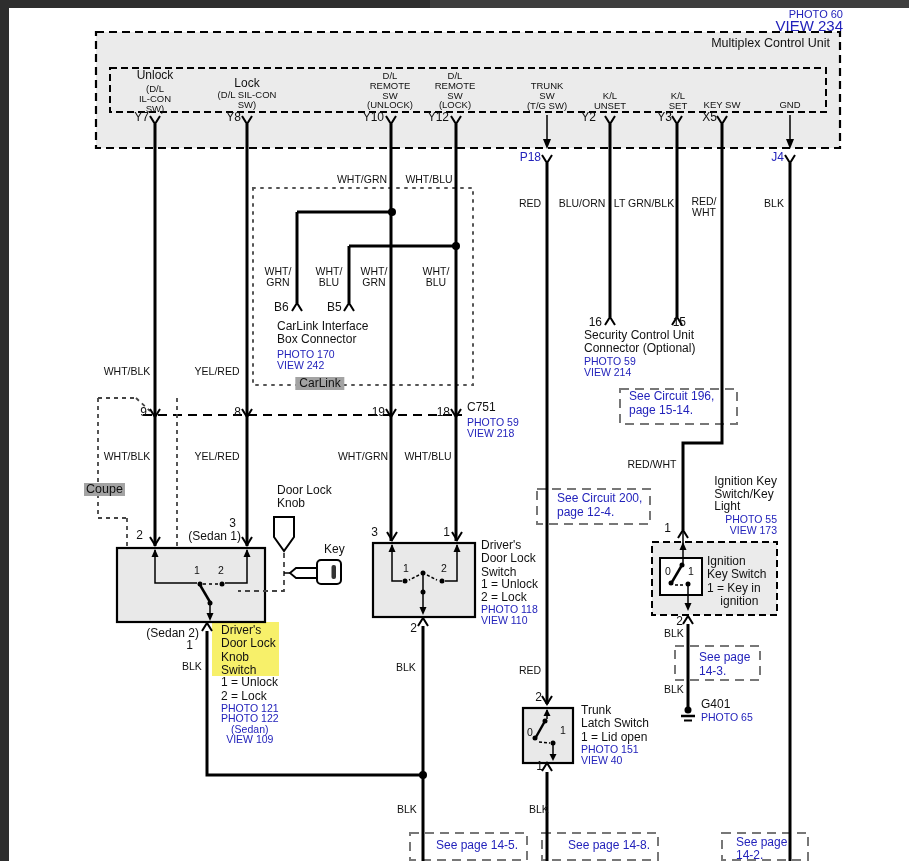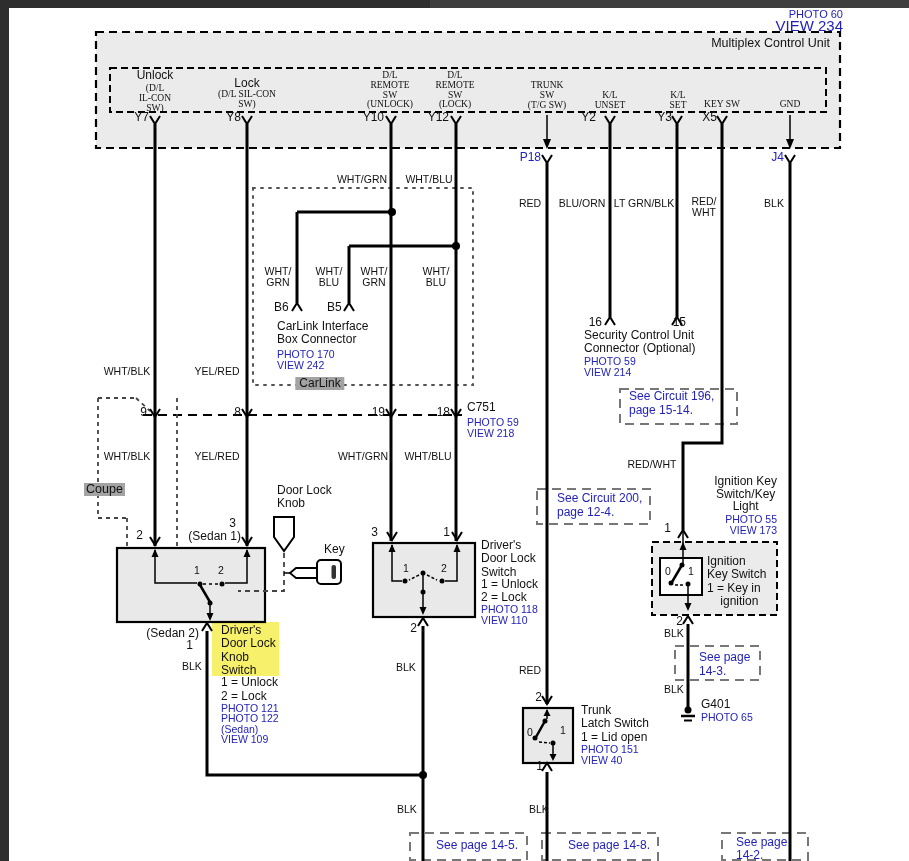--- a/index.html
+++ b/index.html
@@ -3,28 +3,28 @@
 <meta charset="utf-8">
 <style>
   html,body{margin:0;padding:0;background:#fff;}
   #stage{position:relative;width:909px;height:861px;background:#fff;overflow:hidden;
          font-family:"Liberation Sans",sans-serif;}
   #stage svg{position:absolute;left:0;top:0;z-index:1;}
   .bar{position:absolute;z-index:3;}
   .hl{position:absolute;z-index:0;background:var(--highlight-yellow,#f7f06a);}
   .lb{position:absolute;z-index:2;font-size:12px;line-height:13px;color:#111;white-space:pre;}
   .t125{font-size:12.5px;}
-  .sm{font-size:9.5px;line-height:9.8px;font-family:Liberation Serif, serif;}
+  .sm{font-size:9.5px;line-height:9.8px;}
   .xs{font-size:10.5px;line-height:10.8px;}
   .blue{color:var(--link-blue,#2323bb);}
   .ctr{transform:translateX(-50%);text-align:center;}
   .rt{transform:translateX(-100%);text-align:right;}
   .bgw{background:#a3a3a3;padding:0 4px;}
   .lh13{line-height:13.3px;}
-  .lh10{line-height:10.3px;}
+  .lh10{line-height:10.3px;text-align:center;}
   .chev{stroke:#000;stroke-width:2;fill:none;}
   .wire{stroke:#000;stroke-width:3;fill:none;}
   .thin{stroke:#000;stroke-width:1.5;fill:none;}
   .lever{stroke:#000;stroke-width:2.5;fill:none;}
 </style>
 </head>
 <body>
 
 <div id="stage">
 
@@ -291,21 +291,21 @@
   <div class="lb xs ctr" style="left:428px;top:451px">WHT/BLU</div>
 
   <div class="lb t125 bgw" style="left:84px;top:483px;padding:0 2px">Coupe</div>
   <div class="lb xs ctr" style="left:652px;top:459px">RED/WHT</div>
 
   <div class="lb blue" style="left:557px;top:492px;line-height:13.5px">See Circuit 200,
 page 12-4.</div>
   <div class="lb blue" style="left:629px;top:390px;line-height:13.5px">See Circuit 196,
 page 15-14.</div>
 
-  <div class="lb rt" style="left:777px;top:475px;line-height:12.6px;text-align:center">Ignition Key
+  <div class="lb rt" style="left:777px;top:475px;line-height:12.6px;text-align:left">Ignition Key
 Switch/Key
 Light</div>
   <div class="lb blue xs rt" style="left:777px;top:514px">PHOTO 55</div>
   <div class="lb blue xs rt" style="left:777px;top:525px">VIEW 173</div>
 
   <div class="lb lh13" style="left:277px;top:484px">Door Lock
 Knob</div>
   <div class="lb" style="left:324px;top:543px">Key</div>
 
   <div class="lb rt" style="left:143px;top:529px">2</div>

